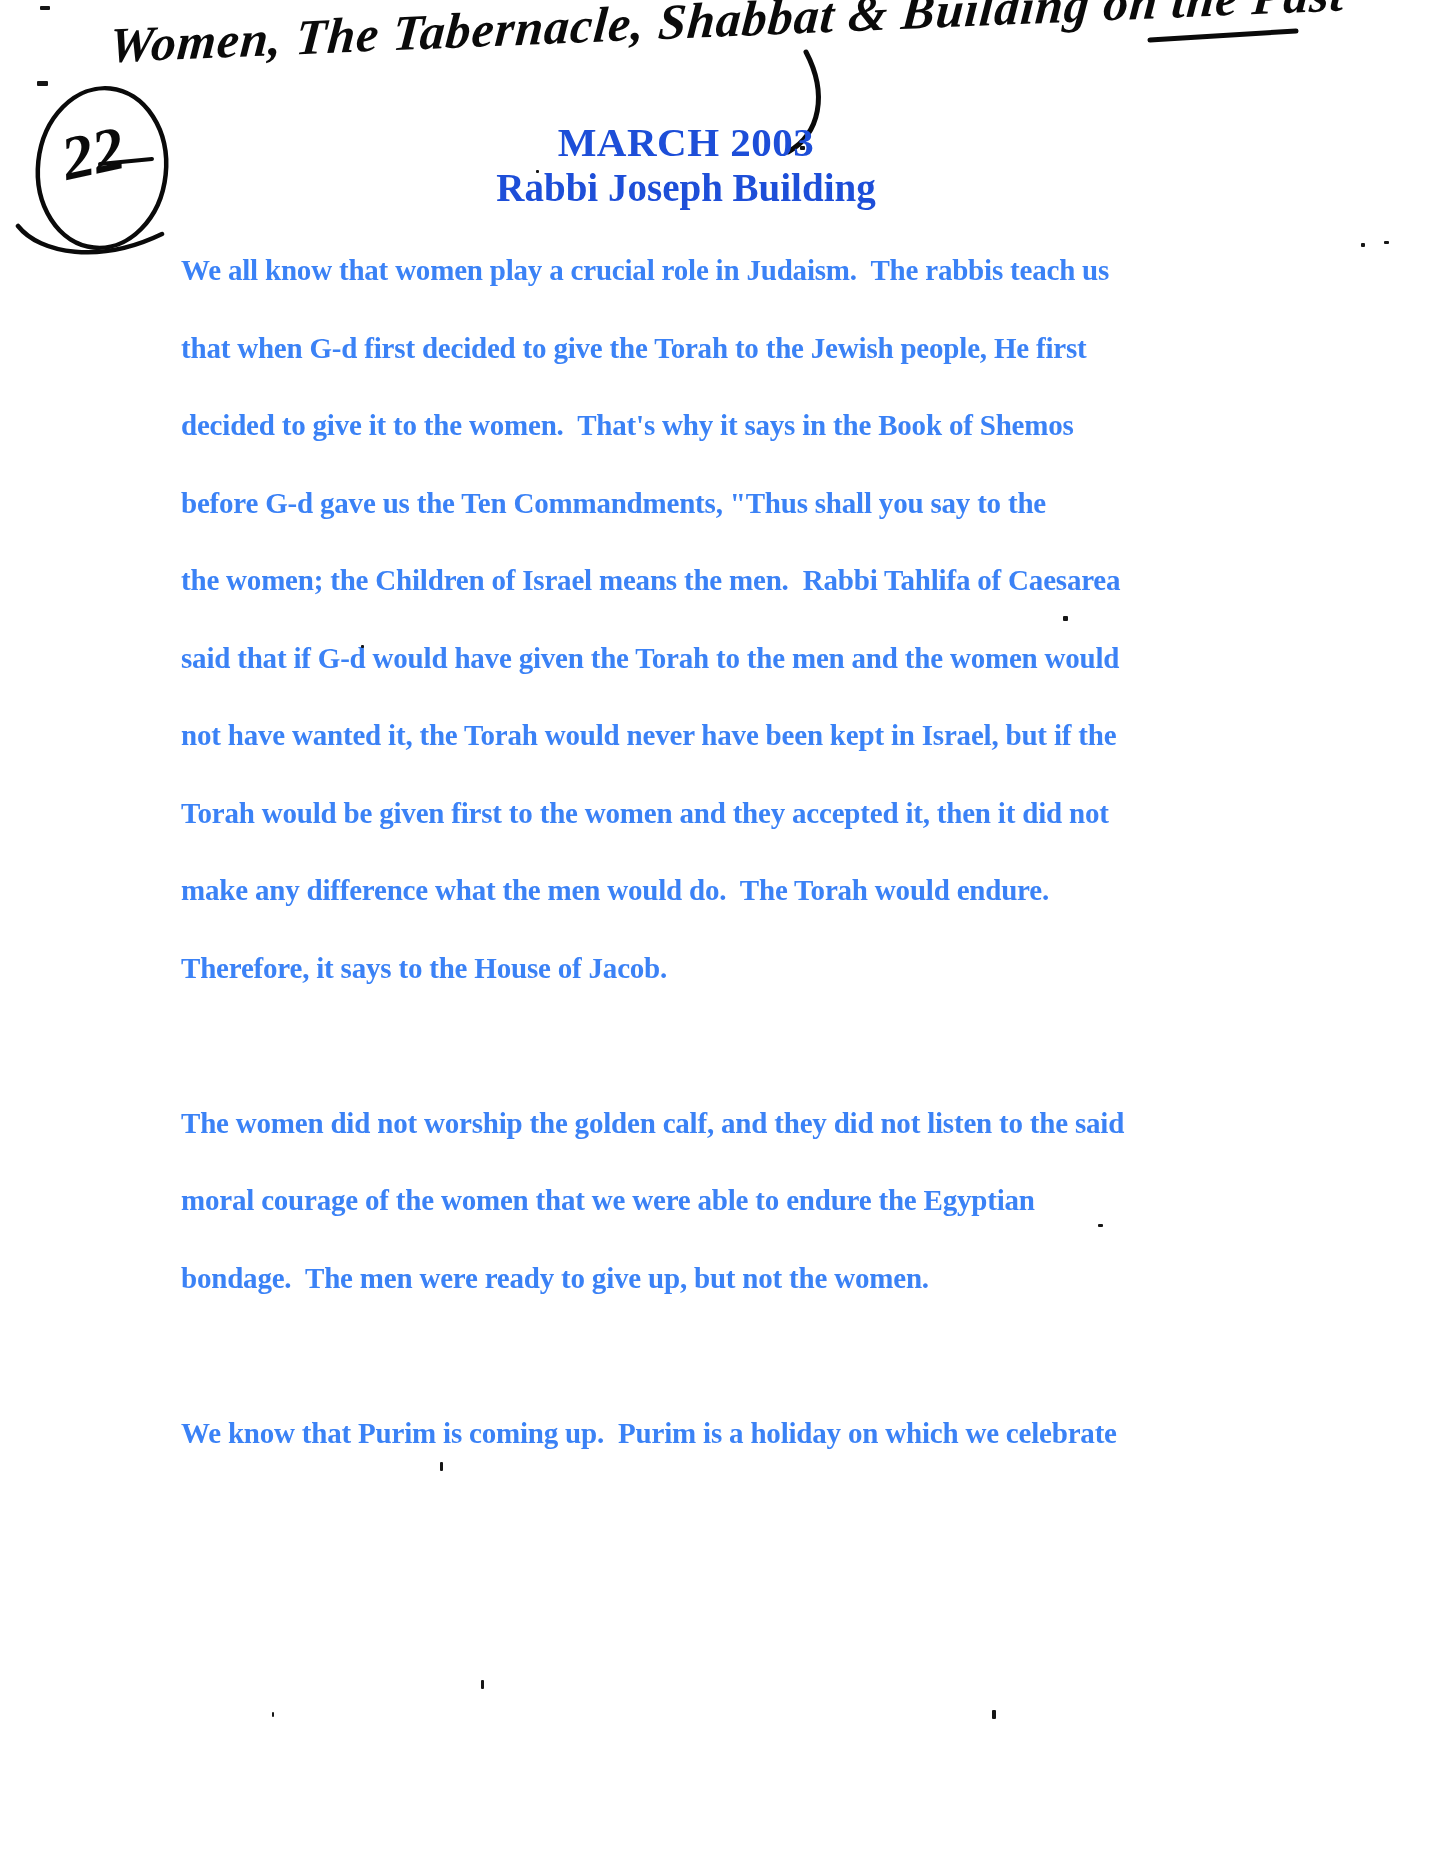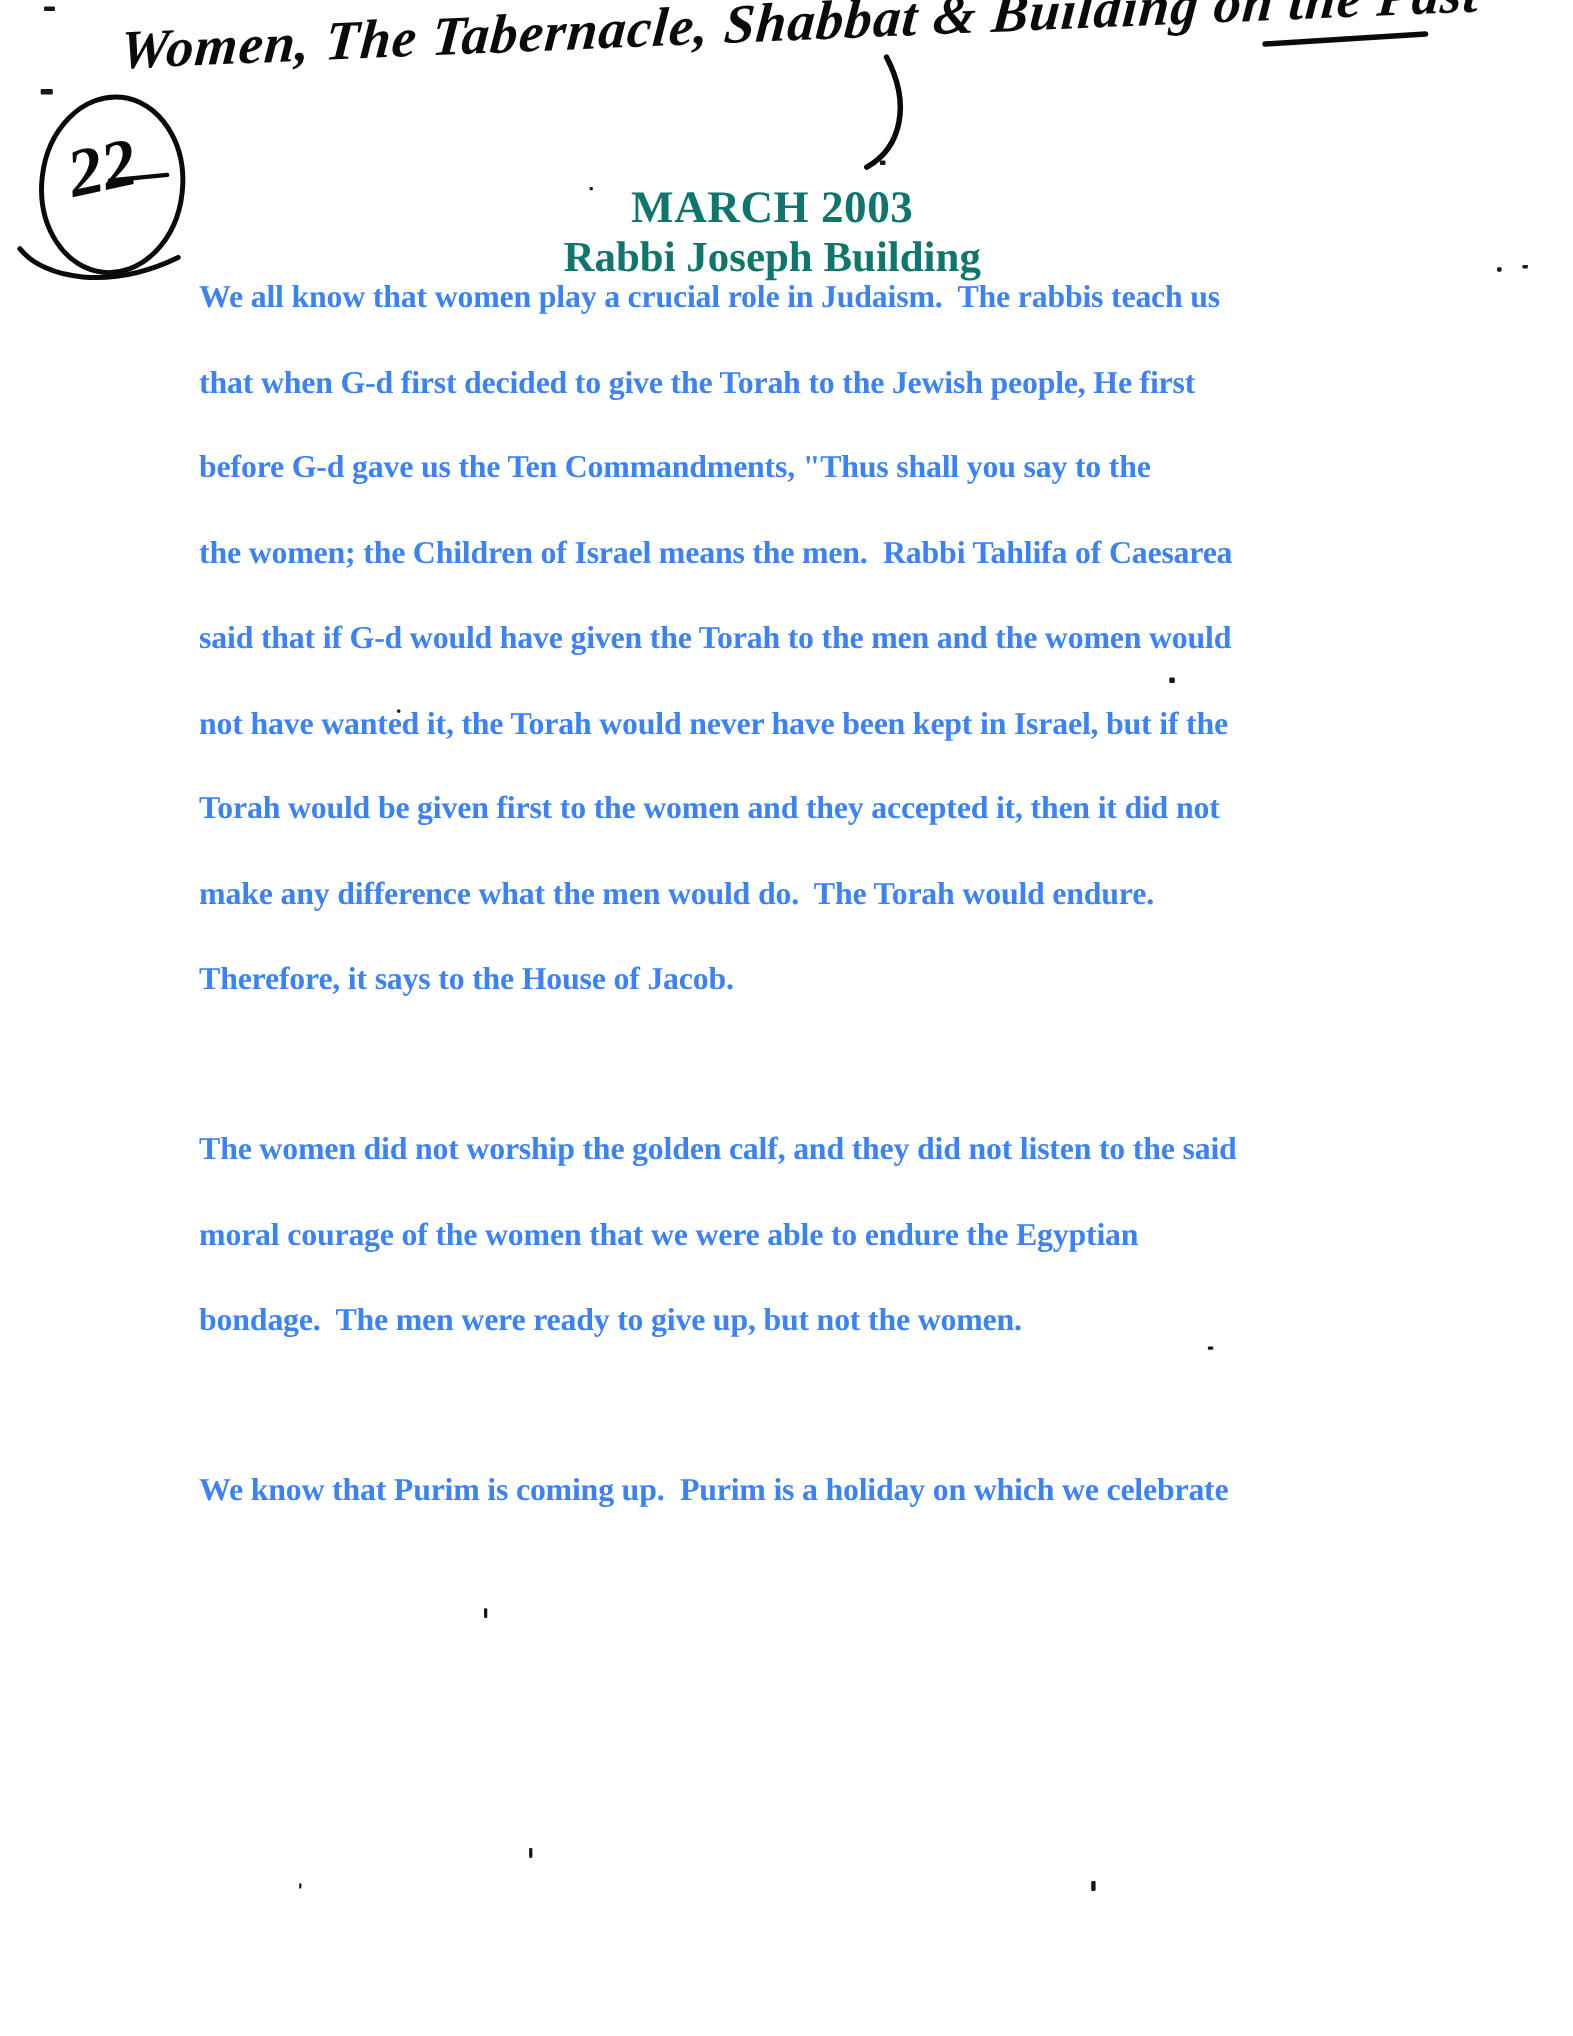--- a/index.html
+++ b/index.html
@@ -33,25 +33,24 @@
     font-style:italic;
     font-weight:bold;
     font-size:62px;
     transform:rotate(-12deg);
     color:#0a0a0a;
   }
   .deco-svg{position:absolute;left:0;top:0;pointer-events:none;}
   
   .header-line{
     position:absolute;
-    left:16px;width:1372px;
+    left:0;width:1372px;
     text-align:center;
     font-weight:bold;
-    color:#0f766e;
-    margin-top:46px;
+    color:#1d4ed8;
   }
   .header-date{top:120px;font-size:41px;line-height:44px;letter-spacing:0.5px;}
   .header-author{top:166px;font-size:39px;line-height:44px;}
   
   .document-body{
     position:absolute;
     left:181px;top:252px;
     width:1150px;
   }
   .paragraph{margin:0 0 77.5px 0;padding:0;}
@@ -84,20 +83,21 @@
 
   <div class="page-annotation">22</div>
 
   <div class="header-line header-date">MARCH 2003</div>
   <div class="header-line header-author">Rabbi Joseph Building</div>
 
   <div class="document-body">
       <div class="paragraph">
         <div class="line">We all know that women play a crucial role in Judaism.  The rabbis teach us</div>
         <div class="line">that when G-d first decided to give the Torah to the Jewish people, He first</div>
+        <div class="line">decided to give it to the women.  That's why it says in the Book of Shemos</div>
         <div class="line">before G-d gave us the Ten Commandments, "Thus shall you say to the</div>
         <div class="line">the women; the Children of Israel means the men.  Rabbi Tahlifa of Caesarea</div>
         <div class="line">said that if G-d would have given the Torah to the men and the women would</div>
         <div class="line">not have wanted it, the Torah would never have been kept in Israel, but if the</div>
         <div class="line">Torah would be given first to the women and they accepted it, then it did not</div>
         <div class="line">make any difference what the men would do.  The Torah would endure.</div>
         <div class="line">Therefore, it says to the House of Jacob.</div>
       </div>
       <div class="paragraph">
         <div class="line">The women did not worship the golden calf, and they did not listen to the said</div>

